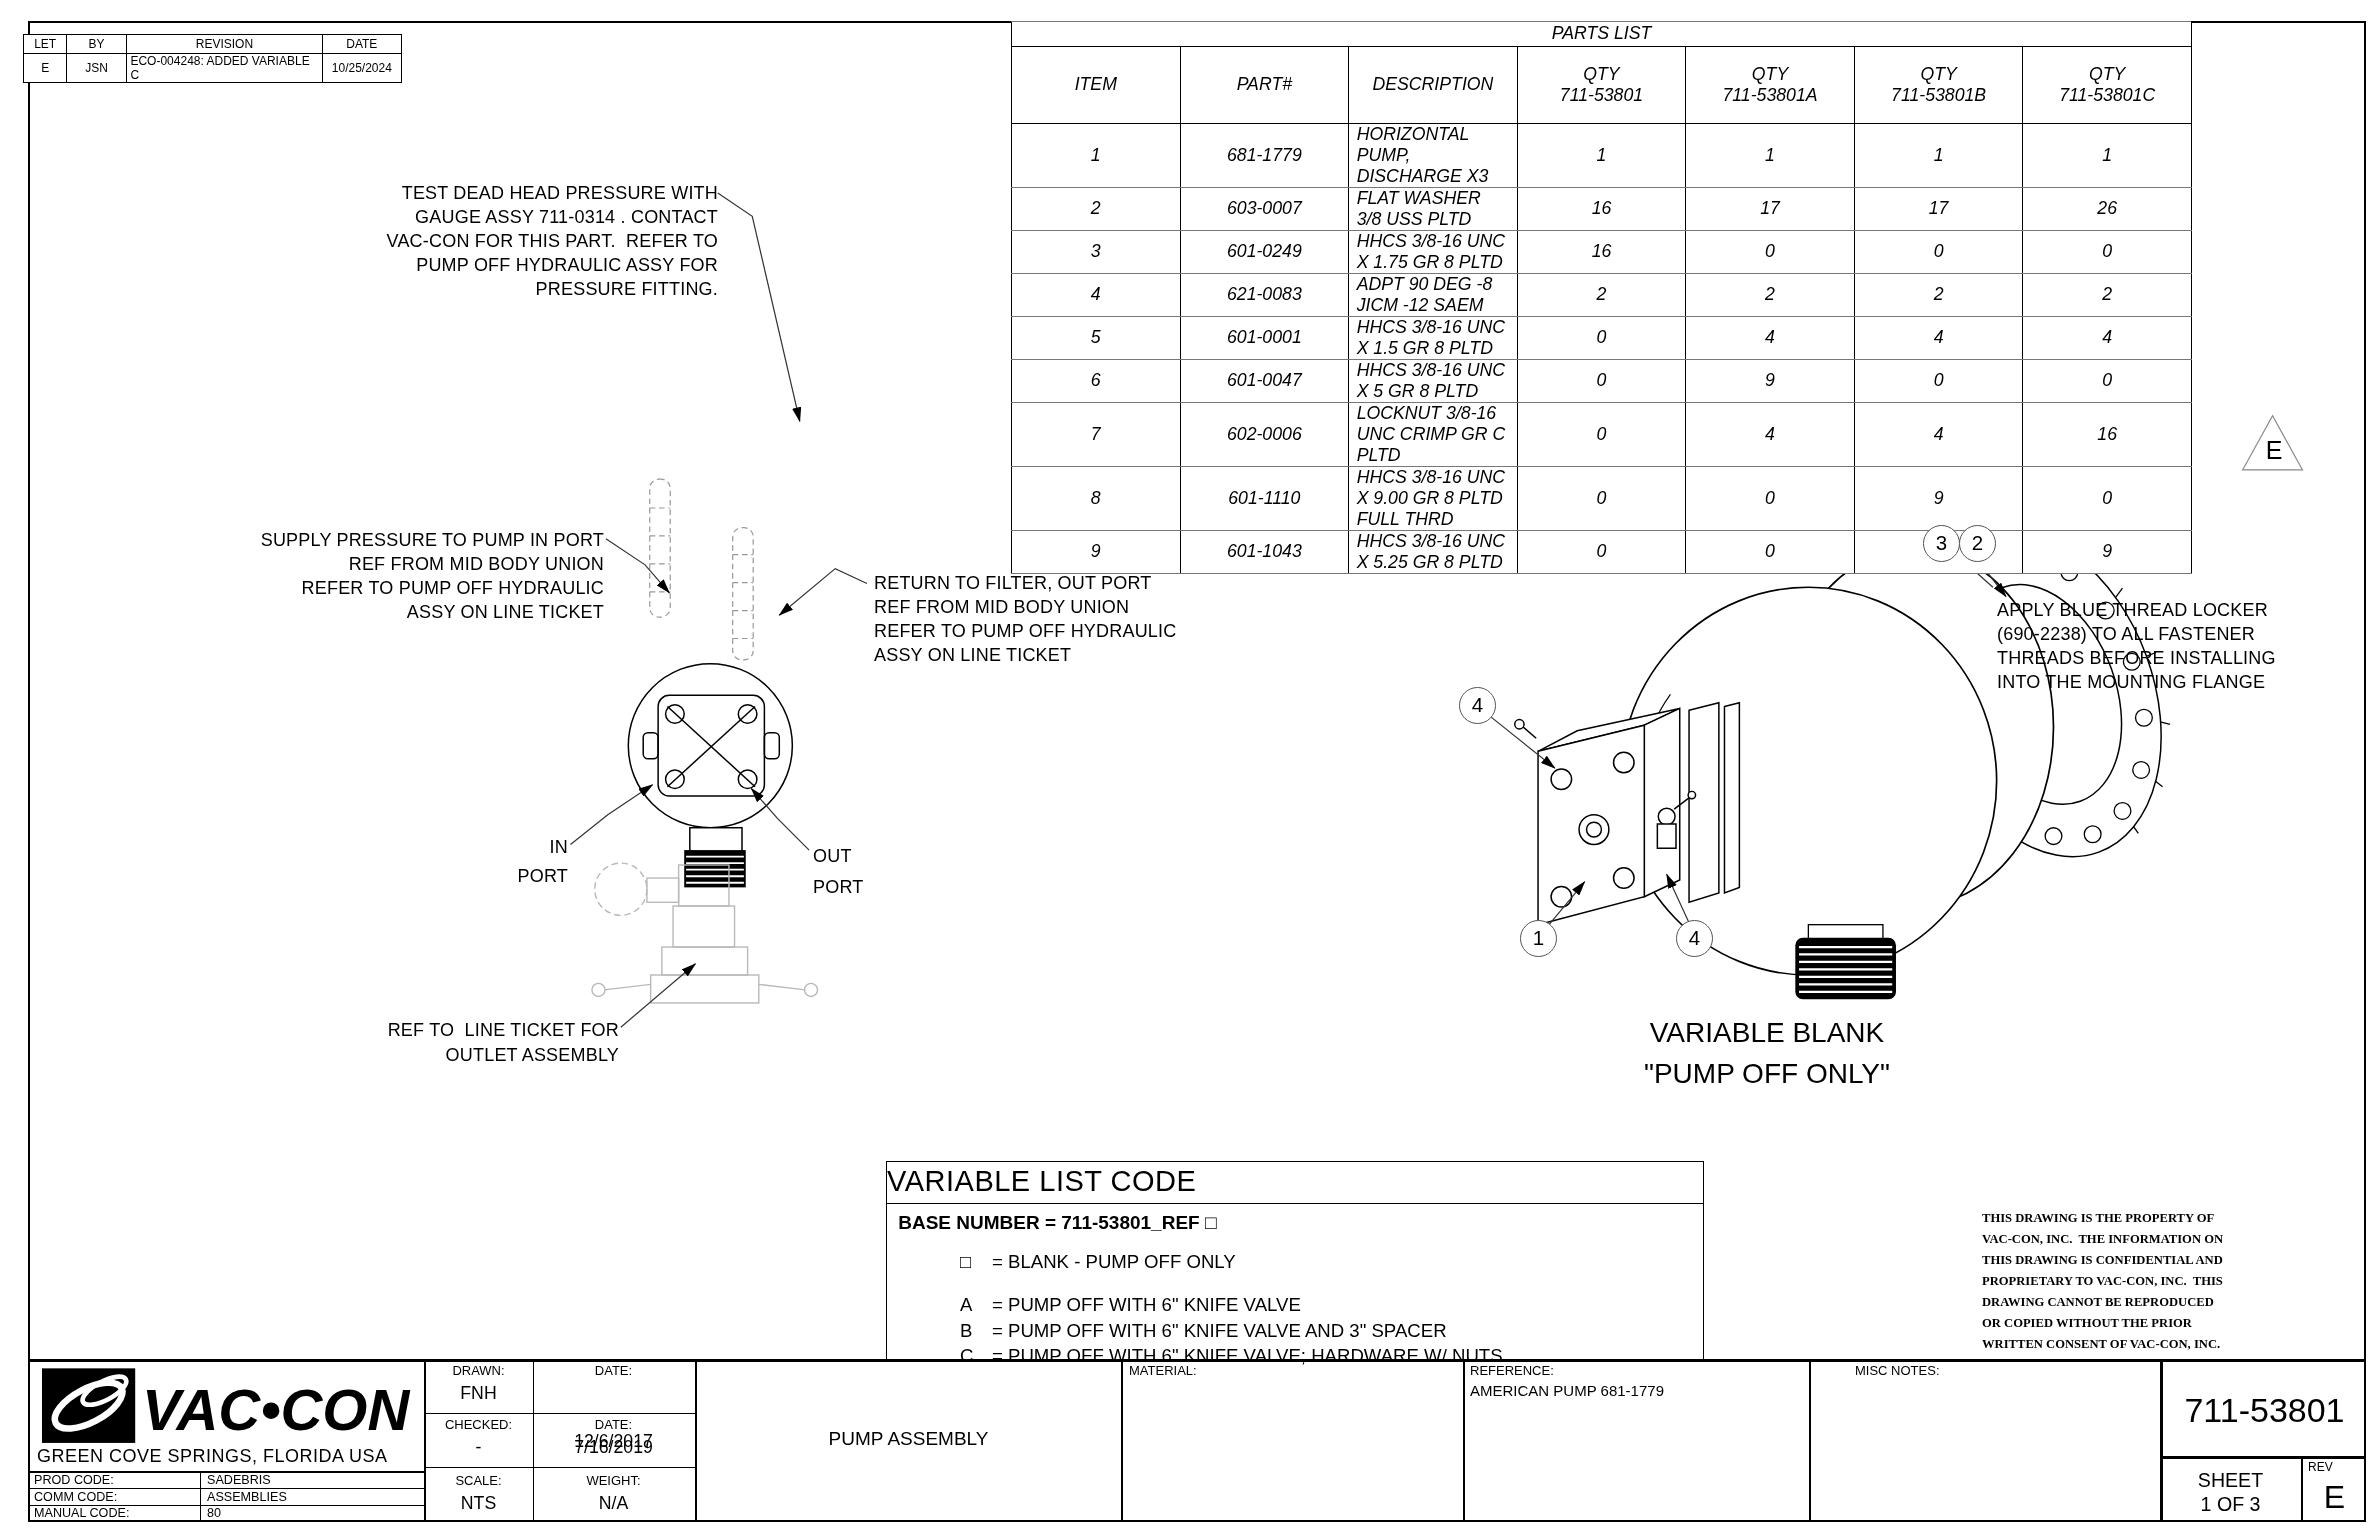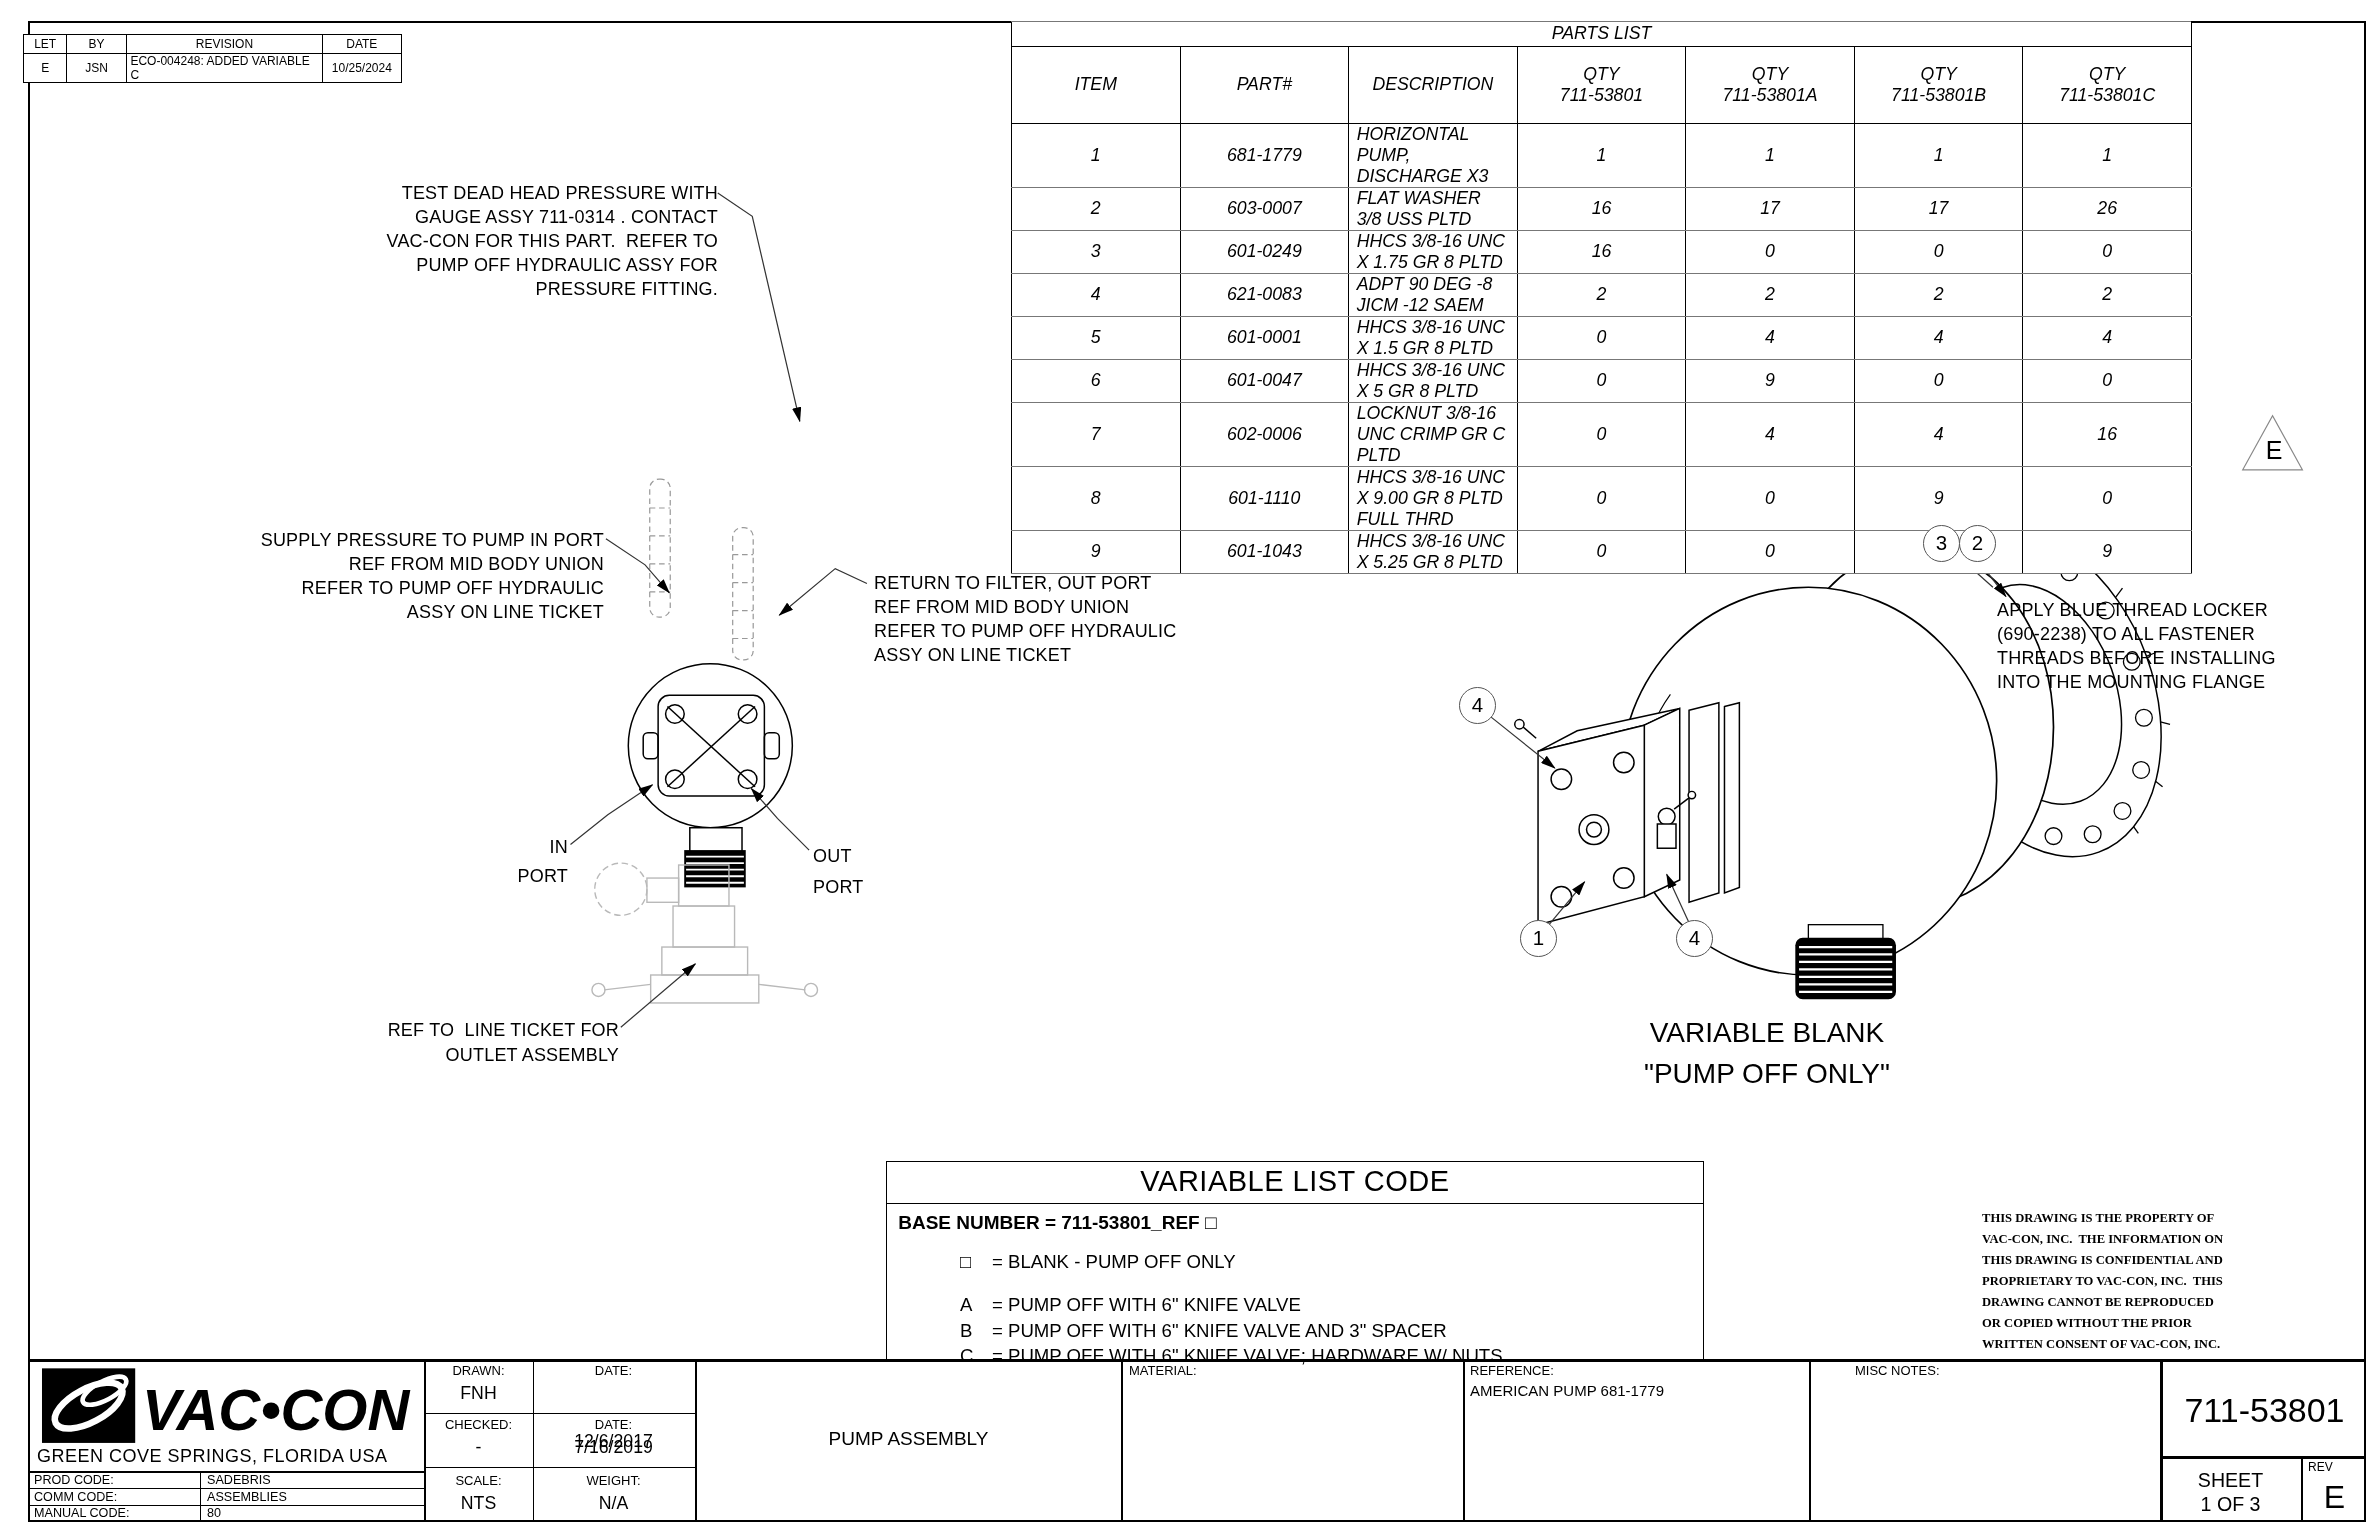--- a/index.html
+++ b/index.html
@@ -19,21 +19,21 @@
   .pl th{border:0.9px solid #000;height:76px;font-weight:normal;font-size:17.7px;text-align:center;vertical-align:middle;padding:0 3.7px;}
   .pl td{border-left:0.9px solid #000;border-right:0.9px solid #000;border-top:0.9px solid #777;border-bottom:0.9px solid #777;height:32px;padding:0 7.5px;vertical-align:middle;}
   .pl td.ci{text-align:center;padding:0 1.9px;}
   
   .rev{left:23px;top:34px;z-index:3;font-size:12px;}
   .rev table{width:345px;border:1.9px solid #000;}
   .rev th,.rev td{border:0.9px solid #000;height:17.7px;font-weight:normal;padding:0 3.7px;text-align:center;vertical-align:middle;}
   .rev td.lt{text-align:left;}
   
   .varbox{left:886px;top:1161px;width:818px;height:199px;border:1.9px solid #000;z-index:2;background:transparent;}
-  .varbox .vtitle{position:absolute;left:0;top:2.8px;width:100%;text-align:center;font-size:29px;letter-spacing:0.5px;}
+  .varbox .vtitle{position:absolute;left:0;top:2.8px;width:100%;font-size:29px;letter-spacing:0.5px;}
   .varbox .vline{position:absolute;left:0;top:41px;width:100%;height:0.9px;background:#000;}
   .varbox .vbase{position:absolute;left:11.2px;top:50px;font-size:19px;font-weight:bold;}
   .ventry{position:absolute;font-size:18.6px;}
   .ventry .code{display:inline-block;width:32px;}
   
   .prop{left:1982px;top:1208px;width:375px;font-family:"Liberation Serif",serif;font-weight:bold;font-size:12.6px;line-height:21px;z-index:2;}
   
   .tbline{background:#000;z-index:2;}
   .tb-label{font-size:13px;z-index:3;}
   .tb-val{font-size:17.7px;z-index:3;}

